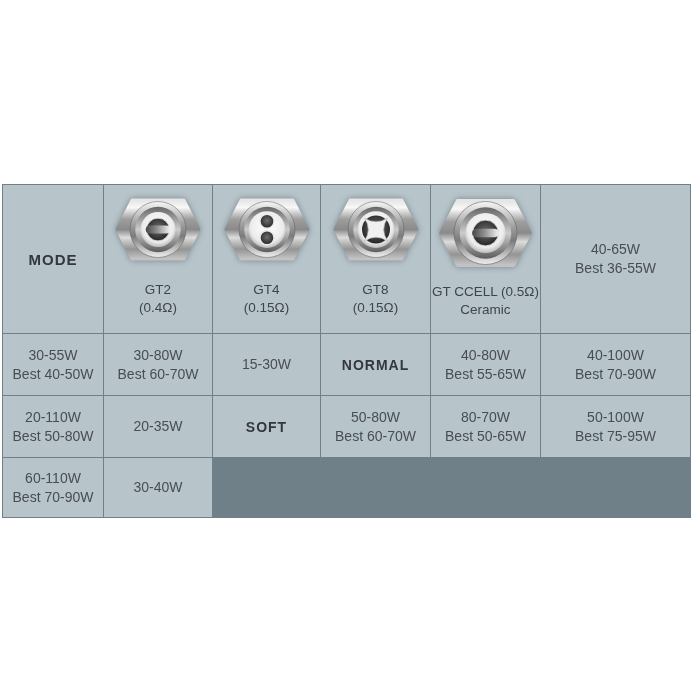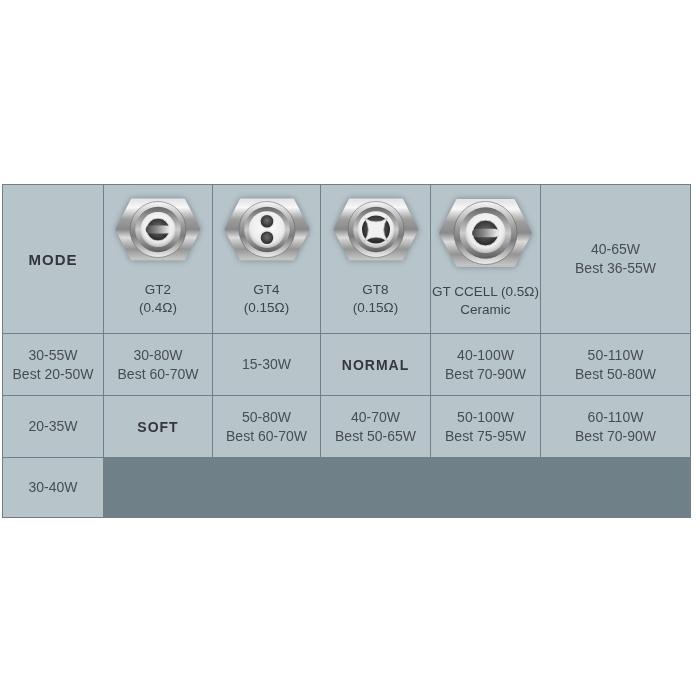--- a/index.html
+++ b/index.html
@@ -169,56 +169,60 @@
         <span>Ceramic</span>
       </div>
     </div>
 
     <div class="cell watt-cell">
       <span>40-65W</span>
       <span>Best 36-55W</span>
     </div>
     <div class="cell watt-cell">
       <span>30-55W</span>
-      <span>Best 20-50W</span>
+      <span>Best 40-50W</span>
     </div>
     <div class="cell watt-cell">
       <span>30-80W</span>
       <span>Best 60-70W</span>
     </div>
     <div class="cell watt-cell">
       <span>15-30W</span>
 
     </div>
 
     <div class="cell mode-cell">
       <span>NORMAL</span>
     </div>
     <div class="cell watt-cell">
+      <span>40-80W</span>
+      <span>Best 55-65W</span>
+    </div>
+    <div class="cell watt-cell">
       <span>40-100W</span>
       <span>Best 70-90W</span>
     </div>
     <div class="cell watt-cell">
-      <span>50-110W</span>
+      <span>20-110W</span>
       <span>Best 50-80W</span>
     </div>
     <div class="cell watt-cell">
       <span>20-35W</span>
 
     </div>
 
     <div class="cell mode-cell">
       <span>SOFT</span>
     </div>
     <div class="cell watt-cell">
       <span>50-80W</span>
       <span>Best 60-70W</span>
     </div>
     <div class="cell watt-cell">
-      <span>40-70W</span>
+      <span>80-70W</span>
       <span>Best 50-65W</span>
     </div>
     <div class="cell watt-cell">
       <span>50-100W</span>
       <span>Best 75-95W</span>
     </div>
     <div class="cell watt-cell">
       <span>60-110W</span>
       <span>Best 70-90W</span>
     </div>

